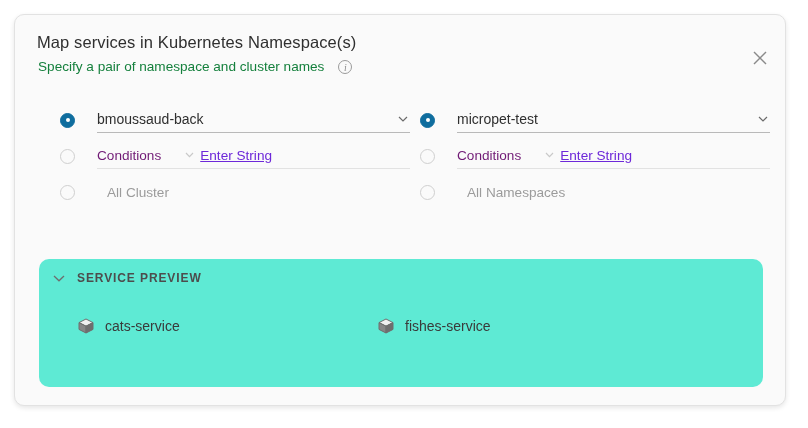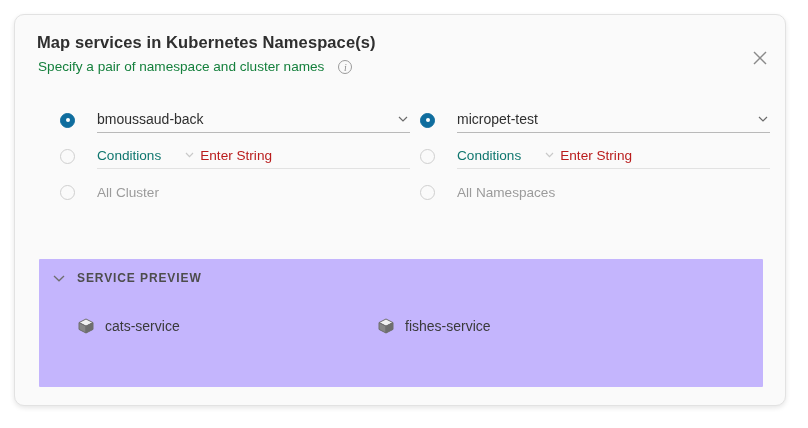--- a/index.html
+++ b/index.html
@@ -26,21 +26,21 @@
     box-shadow: 0 2px 5px rgba(0,0,0,0.10);
     box-sizing: border-box;
   }
 
   
   #title {
     position: absolute;
     left: 22px;
     top: 18px;
     font-size: 16.5px;
-    font-weight: bold;
+    font-weight: normal;
     color: #2f2f2f;
     letter-spacing: 0.1px;
     white-space: nowrap;
   }
   #subtitle-row {
     position: absolute;
     left: 23px;
     top: 44px;
     display: flex;
     align-items: center;
@@ -150,40 +150,41 @@
     margin-left: 22px;
     flex: 1;
     display: flex;
     align-items: center;
     border-bottom: 1px solid #e2e2e2;
     height: 24px;
     padding-bottom: 1px;
   }
   .cond-label {
     font-size: 13.6px;
-    color: #0f766e;
+    color: #701a75;
     white-space: nowrap;
   }
   .cond-chev {
     margin-left: 24px;
     margin-right: 6px;
     width: 9px;
     height: 6px;
     flex: none;
   }
   .cond-chev svg { display: block; }
   .cond-input {
     font-size: 13.6px;
-    color: #b91c1c;
+    color: #6d28d9;
     white-space: nowrap;
     flex: 1;
+    text-decoration: underline;
   }
 
   .all-label {
-    margin-left: 22px;
+    margin-left: 32px;
     font-size: 13.6px;
     color: #9b9b9b;
     white-space: nowrap;
   }
 
   
   #rule {
     position: absolute;
     left: 28px;
     top: 215px;
@@ -193,22 +194,22 @@
   }
   #rule b { font-weight: bold; color: #2b2b2b; }
 
   
   #preview {
     position: absolute;
     left: 24px;
     top: 244px;
     width: 724px;
     height: 128px;
-    background: #c4b5fd;
-    border-radius: 1px;
+    background: #5eead4;
+    border-radius: 10px;
   }
   #preview-header {
     position: absolute;
     left: 14px;
     top: 12px;
     display: flex;
     align-items: center;
     cursor: pointer;
   }
   #preview-header .pchev {

